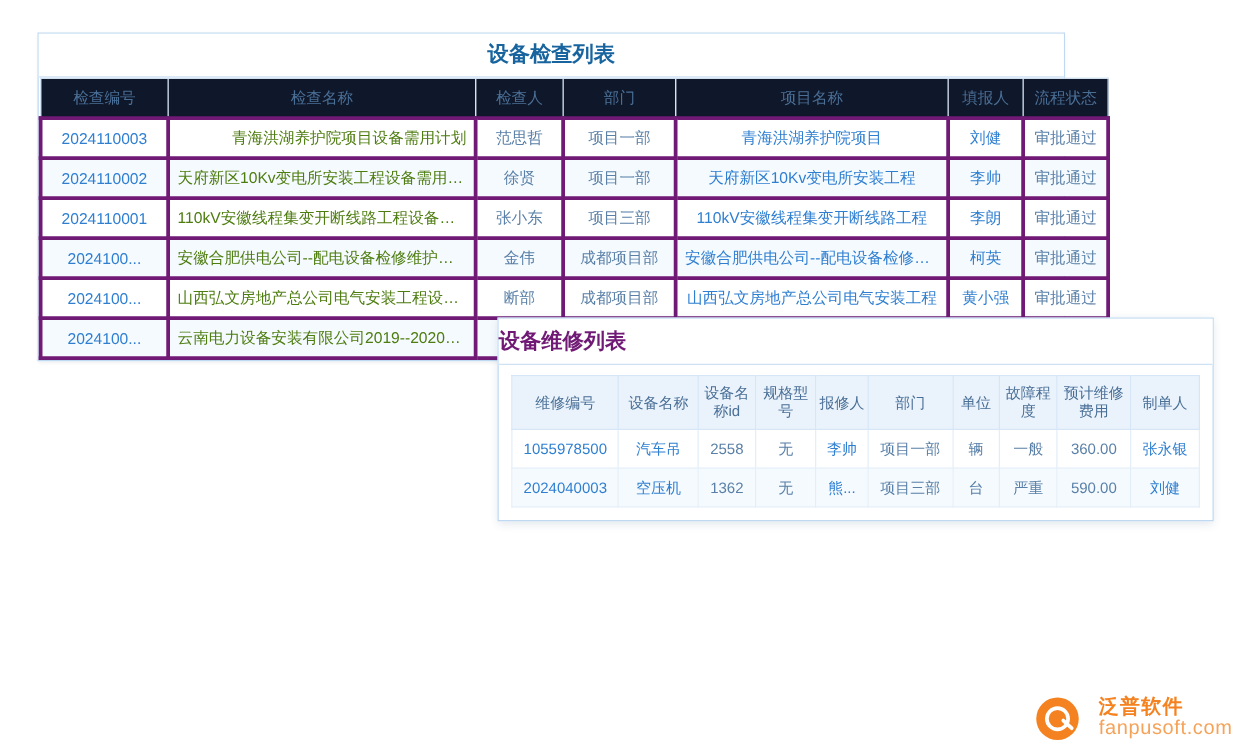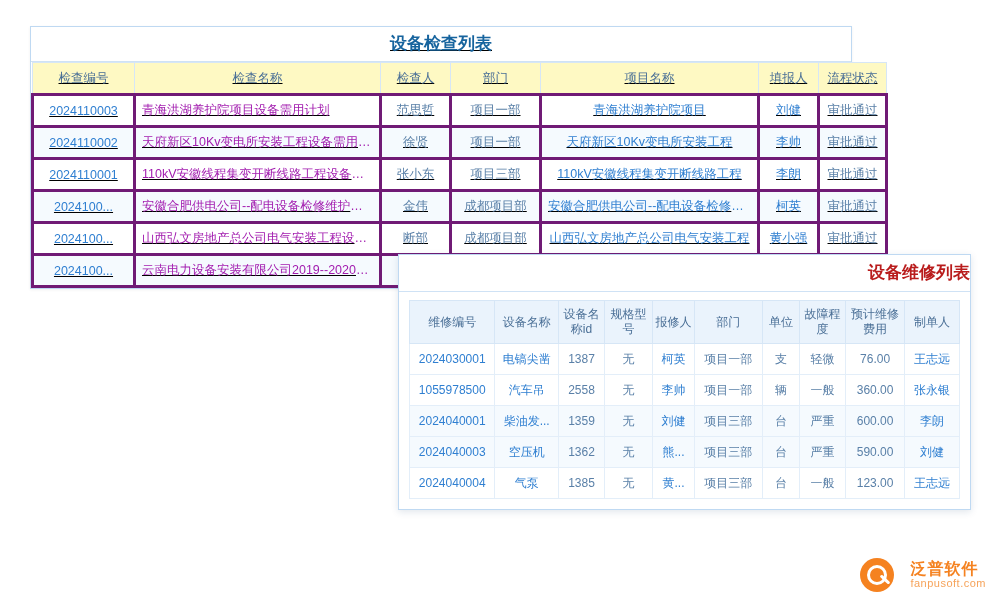--- a/index.html
+++ b/index.html
@@ -21,39 +21,38 @@
   
   .panel1 {
     position: absolute;
     left: 30px;
     top: 26px;
     width: 822px;
     background: #ffffff;
     border: 1px solid #bfd9f2;
     box-shadow: 0 1px 3px rgba(0,0,0,0.06);
     box-sizing: border-box;
-    text-decoration: underline;
   }
   .panel1-title {
     height: 34px;
     line-height: 34px;
     text-align: center;
     font-size: 17px;
     font-weight: bold;
     color: #17649e;
     background: #ffffff;
     border-bottom: 1px solid #cfe2f5;
   }
   table.grid {
     border-collapse: collapse;
     width: 100%;
     table-layout: fixed;
   }
   table.grid th {
-    background: #fef9c3;
+    background: #0f172a;
     color: #4a6f96;
     font-size: 12.5px;
     font-weight: normal;
     height: 32px;
     border: 1px solid #d6e6f6;
     text-align: center;
     padding: 0 4px;
     box-sizing: border-box;
   }
   table.grid td {
@@ -65,22 +64,22 @@
     padding: 0 6px;
     box-sizing: border-box;
     white-space: nowrap;
     overflow: hidden;
     text-overflow: ellipsis;
   }
   table.grid td.link {
     color: #2f7fd1;
   }
   table.grid td.name {
-    color: #a21caf;
-    text-align: left;
+    color: #4d7c0f;
+    text-align: right;
   }
   table.grid tr.alt td {
     background: #f6fafe;
   }
   table.grid tr td {
     background: #ffffff;
   }
   table.grid tr.alt td { background: #f5fafe; }
 
   
@@ -90,24 +89,24 @@
     top: 254px;
     width: 573px;
     background: #ffffff;
     border: 1px solid #bfd9f2;
     box-shadow: 0 2px 7px rgba(20,60,110,0.13);
     box-sizing: border-box;
   }
   .panel2-title {
     height: 36px;
     line-height: 36px;
-    text-align: right;
+    text-align: left;
     font-size: 17px;
     font-weight: bold;
-    color: #b91c1c;
+    color: #701a75;
     background: #ffffff;
     border-bottom: 1px solid #cfe2f5;
   }
   .panel2 .gridwrap { padding: 8px 10px 10px 10px; }
   table.grid2 {
     border-collapse: collapse;
     width: 100%;
     table-layout: fixed;
     padding-left: 36px;
   }
@@ -174,21 +173,21 @@
     border-radius: 2px;
   }
   .wm-text { line-height: 1.05; }
   .wm-name {
     font-size: 16px;
     font-weight: bold;
     color: #f58220;
     letter-spacing: 1px;
   }
   .wm-url {
-    font-size: 11px;
+    font-size: 16px;
     color: #f6a35a;
     letter-spacing: 0.5px;
   }
 </style>
 </head>
 <body>
 
 <div id="root">
 
   <div class="panel1">
@@ -298,79 +297,43 @@
             <th>报修人</th>
             <th>部门</th>
             <th>单位</th>
             <th>故障程度</th>
             <th>预计维修费用</th>
             <th>制单人</th>
           </tr>
         </thead>
         <tbody>
           <tr>
-            <td class="link">2024030001</td>
-            <td class="link">电镐尖凿</td>
-            <td>1387</td>
-            <td>无</td>
-            <td class="link">柯英</td>
-            <td>项目一部</td>
-            <td>支</td>
-            <td>轻微</td>
-            <td>76.00</td>
-            <td class="link">王志远</td>
-          </tr>
-          <tr>
             <td class="link">1055978500</td>
             <td class="link">汽车吊</td>
             <td>2558</td>
             <td>无</td>
             <td class="link">李帅</td>
             <td>项目一部</td>
             <td>辆</td>
             <td>一般</td>
             <td>360.00</td>
             <td class="link">张永银</td>
-          </tr>
-          <tr class="alt">
-            <td class="link">2024040001</td>
-            <td class="link">柴油发...</td>
-            <td>1359</td>
-            <td>无</td>
-            <td class="link">刘健</td>
-            <td>项目三部</td>
-            <td>台</td>
-            <td>严重</td>
-            <td>600.00</td>
-            <td class="link">李朗</td>
           </tr>
           <tr class="alt">
             <td class="link">2024040003</td>
             <td class="link">空压机</td>
             <td>1362</td>
             <td>无</td>
             <td class="link">熊...</td>
             <td>项目三部</td>
             <td>台</td>
             <td>严重</td>
             <td>590.00</td>
             <td class="link">刘健</td>
           </tr>
-          <tr>
-            <td class="link">2024040004</td>
-            <td class="link">气泵</td>
-            <td>1385</td>
-            <td>无</td>
-            <td class="link">黄...</td>
-            <td>项目三部</td>
-            <td>台</td>
-            <td>一般</td>
-            <td>123.00</td>
-            <td class="link">王志远</td>
-          </tr>
         </tbody>
       </table>
     </div>
   </div>
 
   <div class="watermark">
     <div class="wm-logo"></div>
     <div class="wm-text">
       <div class="wm-name">泛普软件</div>
       <div class="wm-url">fanpusoft.com</div>

